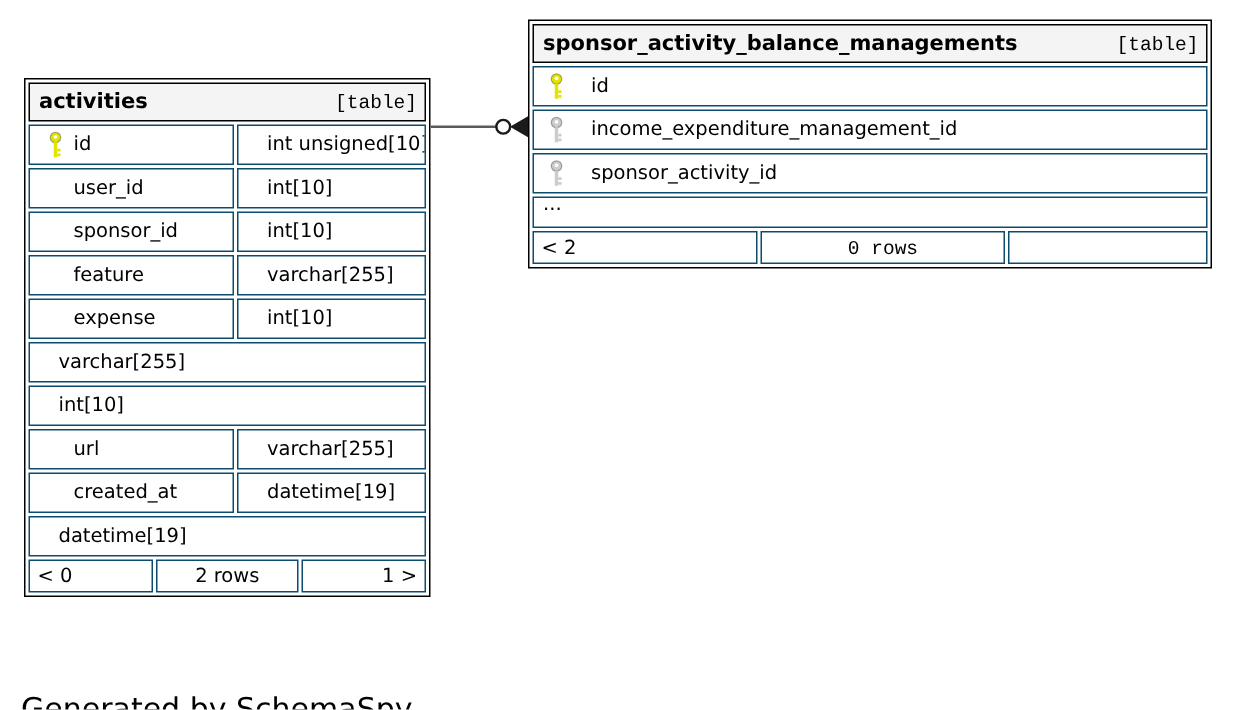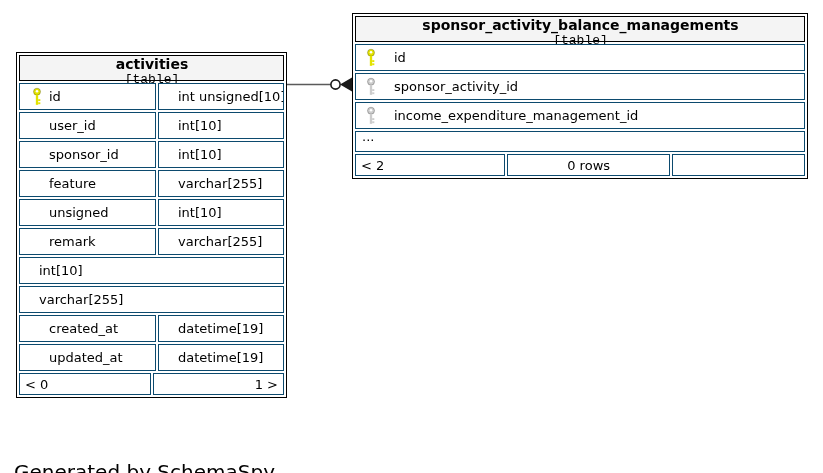--- a/index.html
+++ b/index.html
@@ -29,21 +29,20 @@
 
   .tbl-header {
     border: 1px solid #000;
     background: #f4f4f4;
     height: 26px;
     display: flex;
     align-items: center;
     justify-content: space-between;
     padding: 0 5px 0 6px;
     font-size: 13px;
-    flex-direction: column;
   }
   .tbl-name { font-weight: bold; font-size: 14px; }
   .tbl-type { font-size: 13px; font-family: Liberation Mono, monospace; }
 
   .tbl-row { display: flex; gap: 2px; height: 27px; flex: none; }
   .cell {
     border: 1px solid #0c4a6e;
     background: #fff;
     display: flex;
     align-items: center;
@@ -62,21 +61,21 @@
   .ellipsis-row .cell { flex: 1; padding-left: 6px; align-items: flex-start; line-height: 10px; }
 
   .tbl-footer { display: flex; gap: 2px; height: 22px; flex: none; font-size: 13px; }
   .foot-left   { padding-left: 5px; justify-content: flex-start; }
   .foot-center { justify-content: center; }
   .foot-right  { padding-right: 5px; justify-content: flex-end; }
   #tbl-activities .foot-left   { flex: 81; }
   #tbl-activities .foot-center { flex: 100; }
   #tbl-activities .foot-right  { flex: 81; }
   #tbl-sabm .foot-left   { flex: 149; }
-  #tbl-sabm .foot-center { flex: 168; }
+  #tbl-sabm .foot-center { flex: 168; font-family: Liberation Mono, monospace; }
   #tbl-sabm .foot-right  { flex: 131; }
 
   .key-primary { color: #e3e300; }
   .key-foreign { color: #cccccc; }
 
   .generated-by {
     position: absolute;
     left: 14px; top: 460px;
     font-size: 20px;
     text-align: right;
@@ -137,59 +136,56 @@
     <div class="cell name-cell">
       <span class="key-slot"></span>
       <span>feature</span>
     </div>
     <div class="cell type-cell">varchar[255]</div>
   </div>
 
   <div class="tbl-row">
     <div class="cell name-cell">
       <span class="key-slot"></span>
-      <span>unsigned</span>
-    </div>
-    <div class="cell type-cell">int[10]</div>
-  </div>
-
-  <div class="tbl-row">
-    <div class="cell name-cell">
-      <span class="key-slot"></span>
-      <span>remark</span>
-    </div>
+      <span>expense</span>
+    </div>
+    <div class="cell type-cell">int[10]</div>
+  </div>
+
+  <div class="tbl-row">
     <div class="cell type-cell">varchar[255]</div>
   </div>
 
   <div class="tbl-row">
     <div class="cell type-cell">int[10]</div>
   </div>
 
   <div class="tbl-row">
+    <div class="cell name-cell">
+      <span class="key-slot"></span>
+      <span>url</span>
+    </div>
     <div class="cell type-cell">varchar[255]</div>
   </div>
 
   <div class="tbl-row">
     <div class="cell name-cell">
       <span class="key-slot"></span>
       <span>created_at</span>
     </div>
     <div class="cell type-cell">datetime[19]</div>
   </div>
 
   <div class="tbl-row">
-    <div class="cell name-cell">
-      <span class="key-slot"></span>
-      <span>updated_at</span>
-    </div>
     <div class="cell type-cell">datetime[19]</div>
   </div>
 
   <div class="tbl-footer">
     <div class="cell foot-left">&lt; 0</div>
+    <div class="cell foot-center">2 rows</div>
     <div class="cell foot-right">1 &gt;</div>
   </div>
 </div>
 
 <div class="db-table" id="tbl-sabm">
   <div class="tbl-header">
     <span class="tbl-name">sponsor_activity_balance_managements</span>
     <span class="tbl-type">[table]</span>
   </div>
 
@@ -200,30 +196,30 @@
         </svg>
       <span>id</span>
     </div>
   </div>
 
   <div class="tbl-row">
     <div class="cell wide-cell">
       <svg class="key-slot key-foreign" viewBox="0 0 12 22">
           <use href="#key-glyph"></use>
         </svg>
-      <span>sponsor_activity_id</span>
+      <span>income_expenditure_management_id</span>
     </div>
   </div>
 
   <div class="tbl-row">
     <div class="cell wide-cell">
       <svg class="key-slot key-foreign" viewBox="0 0 12 22">
           <use href="#key-glyph"></use>
         </svg>
-      <span>income_expenditure_management_id</span>
+      <span>sponsor_activity_id</span>
     </div>
   </div>
 
   <div class="tbl-row ellipsis-row">
     <div class="cell">...</div>
   </div>
 
   <div class="tbl-footer">
     <div class="cell foot-left">&lt; 2</div>
     <div class="cell foot-center">0 rows</div>

